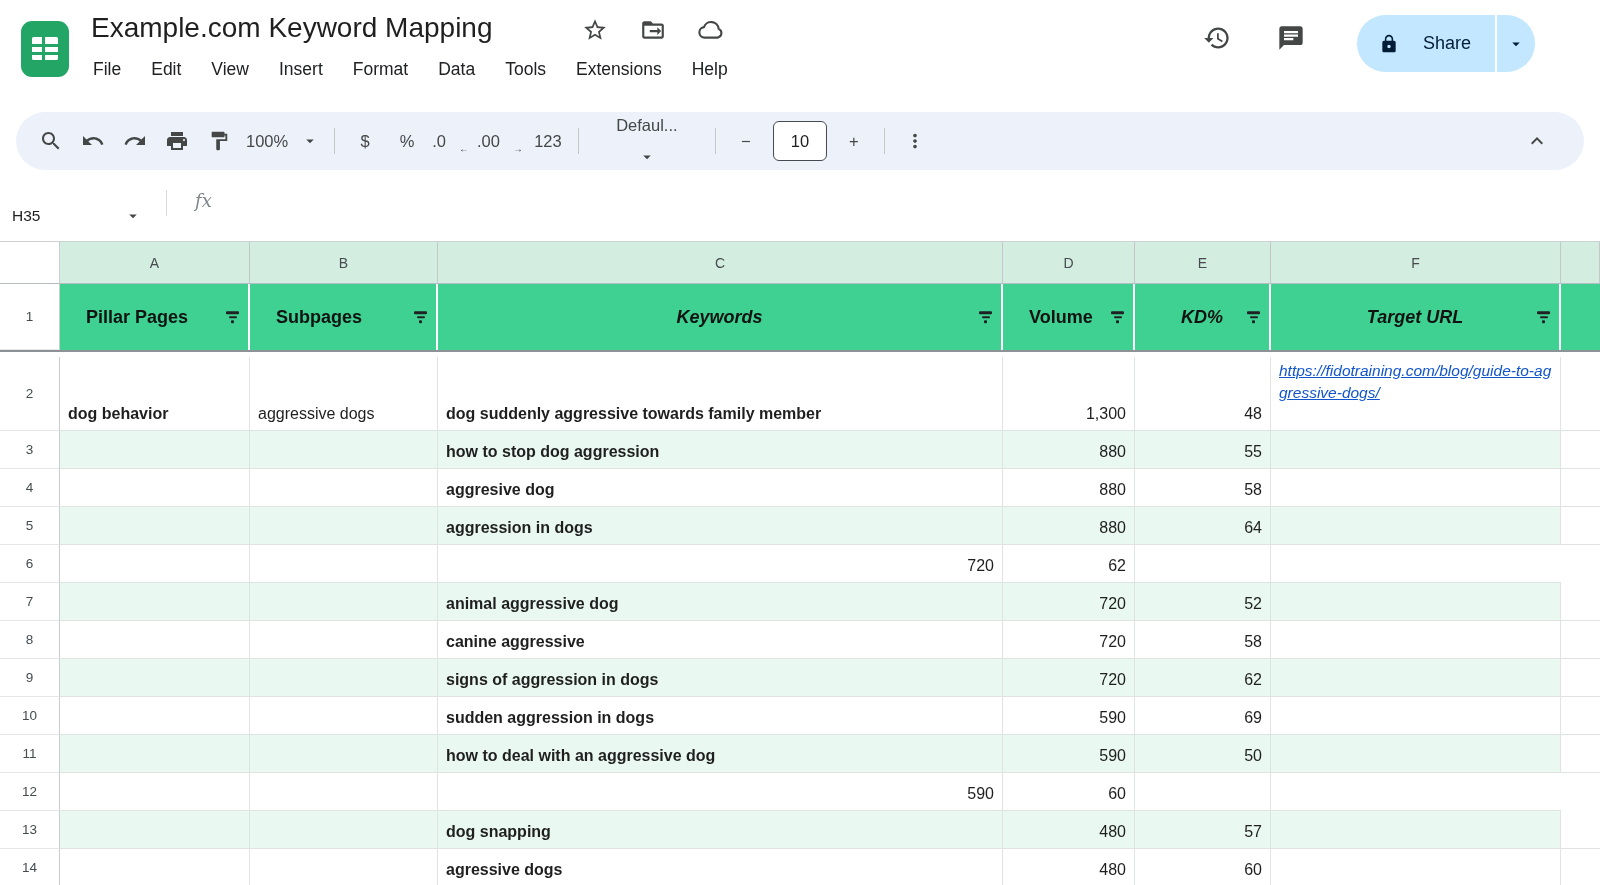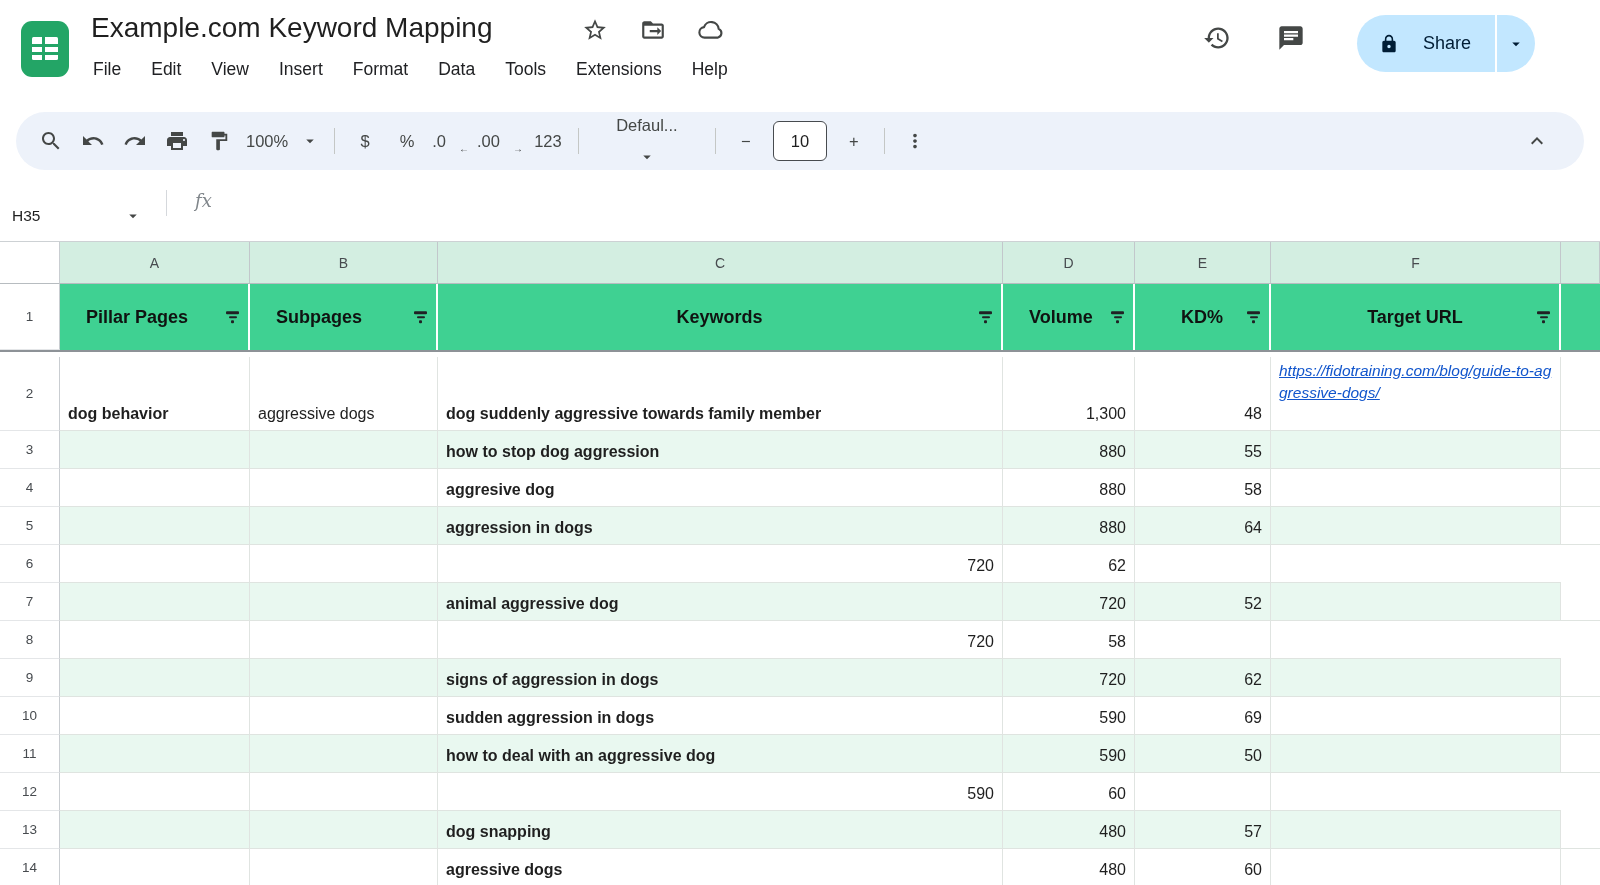--- a/index.html
+++ b/index.html
@@ -51,21 +51,21 @@
   .letters-row{height:42px;}
   .letters-row .cell{display:flex;align-items:center;justify-content:center;font-size:14px;color:#474b4f;
                      background:var(--letters_green,#d3eee1);border-right:1px solid #c2c7cb;border-bottom:1px solid #b7bcc0;}
   .letters-row .corner{background:#fff;border-right:1px solid #c9cdd1;}
 
   .header-row{height:66px;}
   .header-row .gutter{background:#fff;}
   .header-row .hdr{position:relative;display:flex;align-items:center;background:var(--header_green,#3fd192);
                    border-right:2px solid #fff;padding:0 26px 0 26px;font-weight:700;font-size:18px;color:#101311;}
   .hdr-t{flex:1;}
-  .hdr-t.center{text-align:center;}
+  .hdr-t.center{text-align:center;font-style:italic;}
   .filter-icon{position:absolute;right:9px;top:50%;transform:translateY(-50%);
                display:flex;flex-direction:column;align-items:center;gap:2px;}
   .filter-icon i{display:block;height:2.5px;background:#202124;border-radius:1px;}
   .filter-icon i:nth-child(1){width:13px;}
   .filter-icon i:nth-child(2){width:8px;}
   .filter-icon i:nth-child(3){width:3.5px;}
 
   .freeze{height:7px;background:#fff;position:relative;}
   .freeze::before{content:"";position:absolute;top:0;left:0;right:0;height:2px;background:#8d9297;}
 
@@ -403,20 +403,21 @@
     <div class="cell data c-c">animal aggressive dog</div>
     <div class="cell data c-d">720</div>
     <div class="cell data c-e">52</div>
     <div class="cell data c-f"></div>
     <div class="cell c-g"></div>
   </div>
         <div class="grid-row data-row">
     <div class="cell gutter">8</div>
     <div class="cell data c-a"></div>
     <div class="cell data c-b"></div>
+    <div class="cell data c-c">canine aggressive</div>
     <div class="cell data c-d">720</div>
     <div class="cell data c-e">58</div>
     <div class="cell data c-f"></div>
     <div class="cell c-g"></div>
   </div>
         <div class="grid-row data-row band">
     <div class="cell gutter">9</div>
     <div class="cell data c-a"></div>
     <div class="cell data c-b"></div>
     <div class="cell data c-c">signs of aggression in dogs</div>

